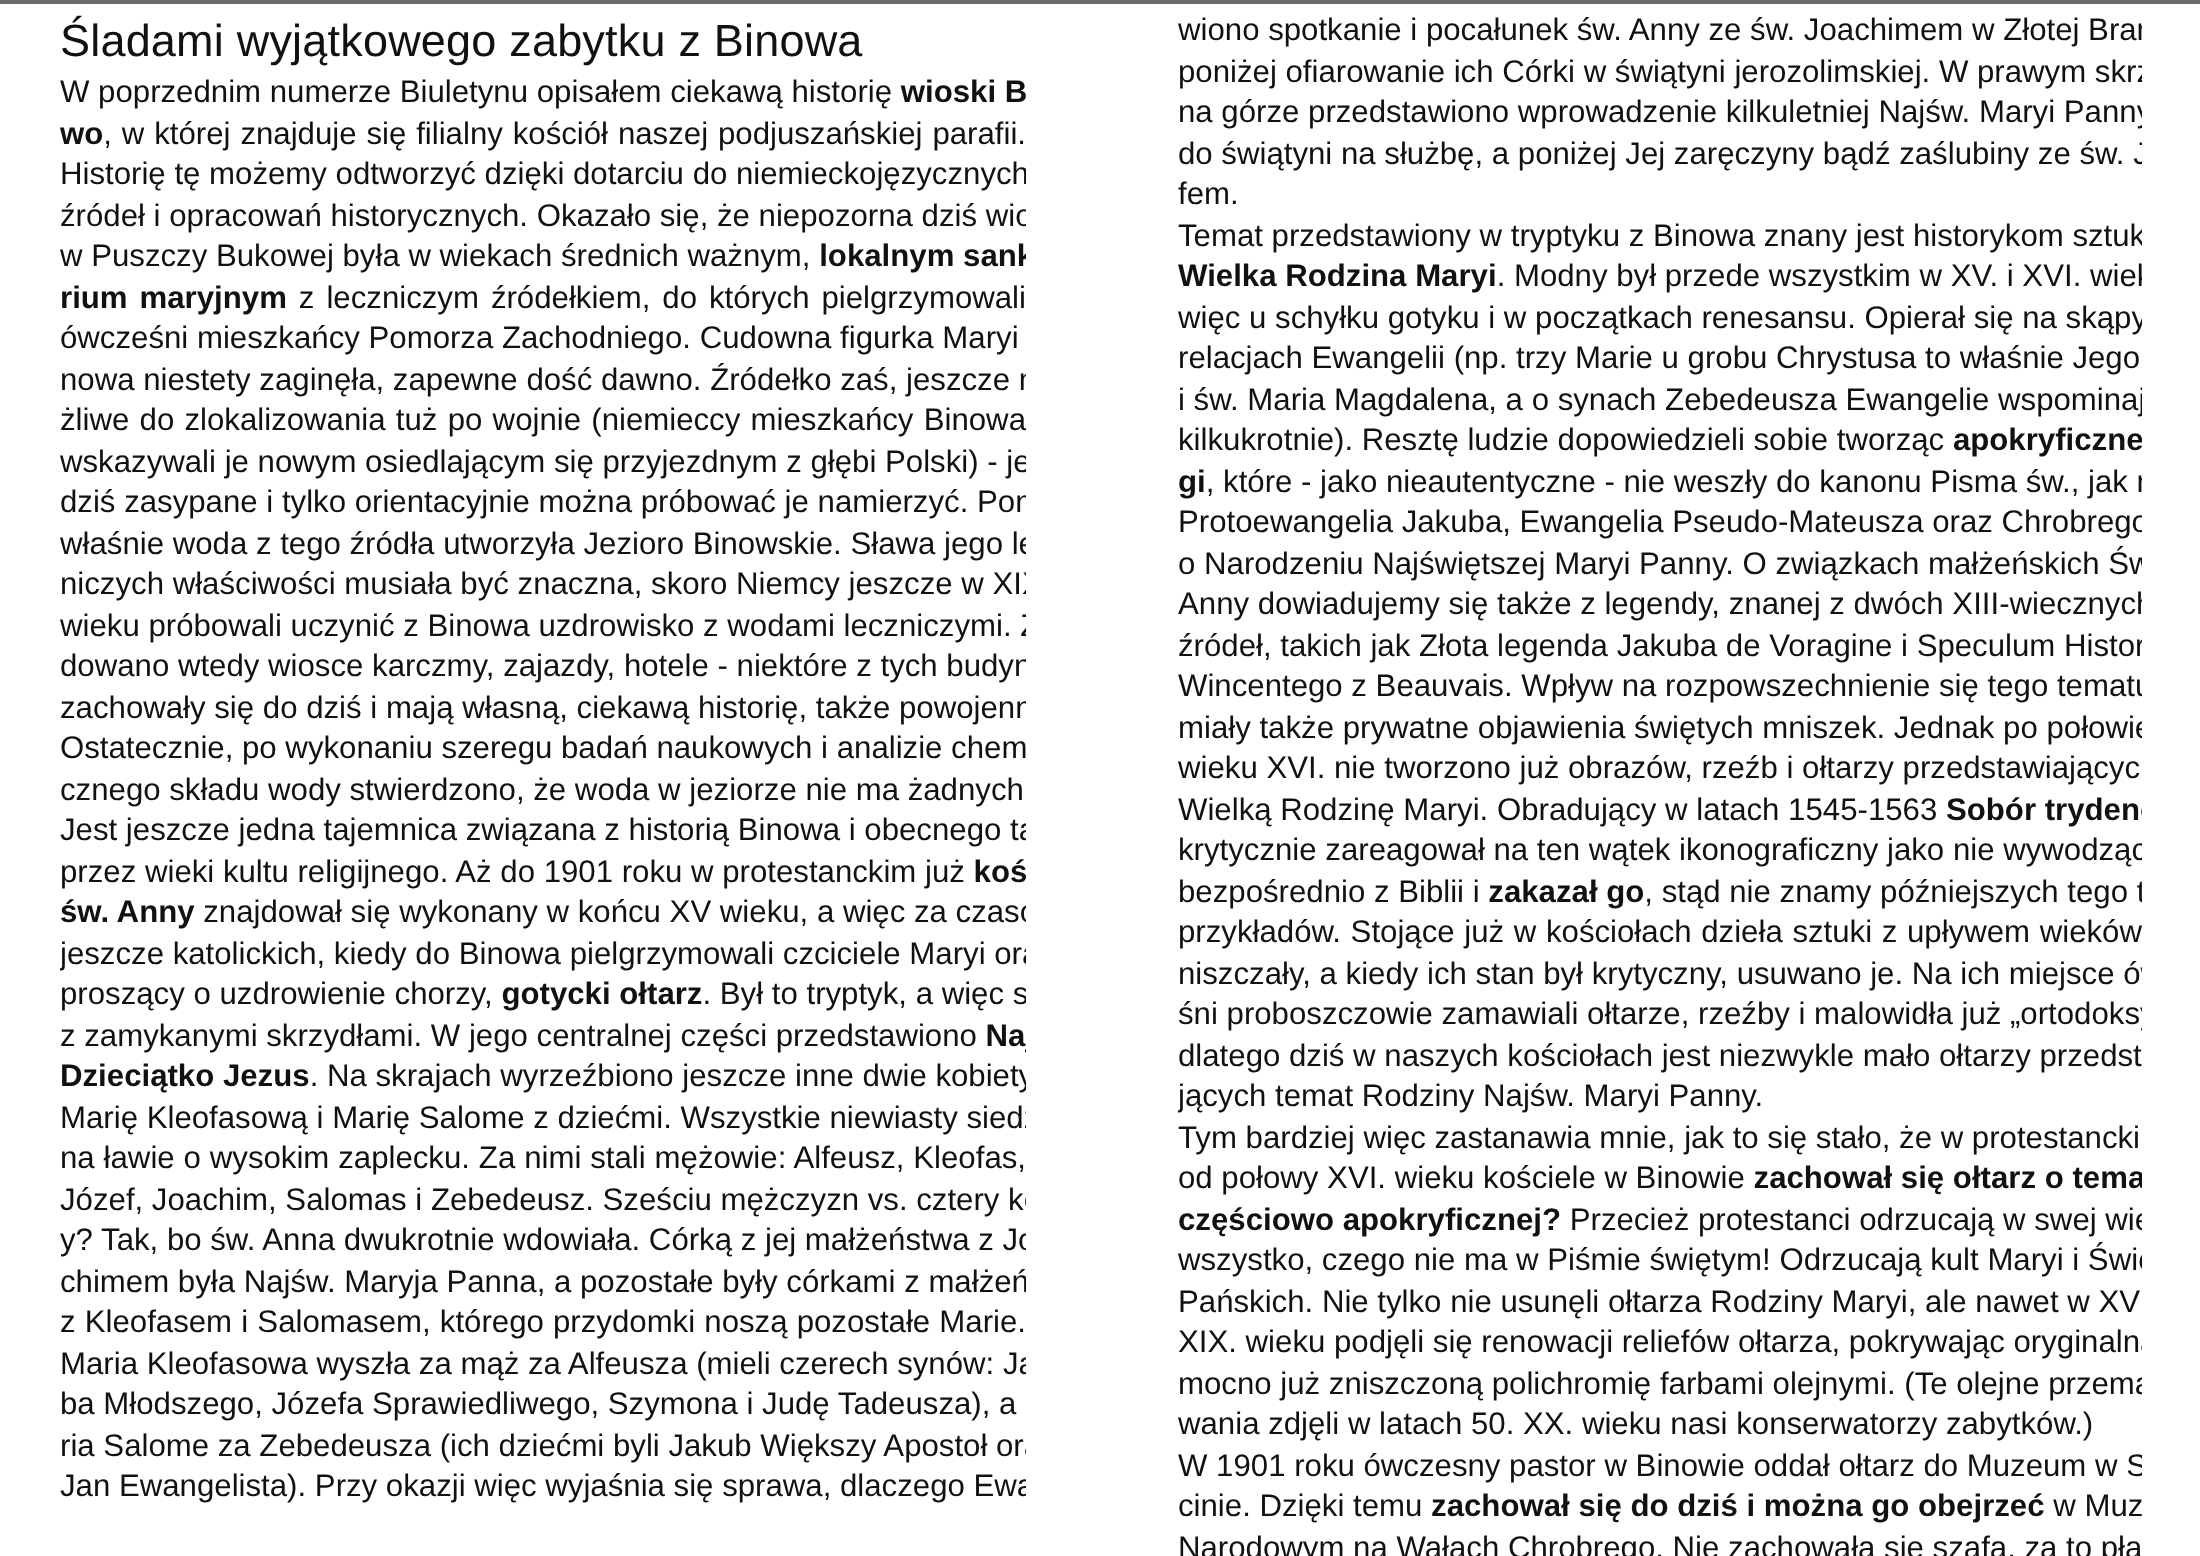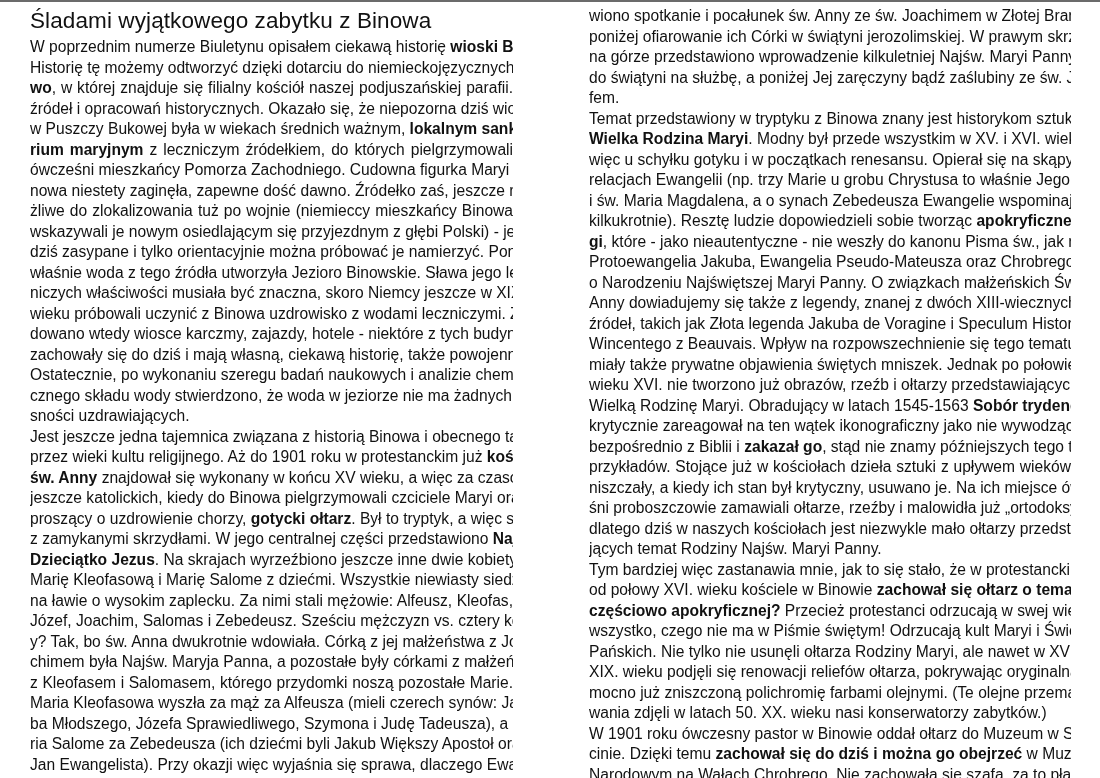--- a/index.html
+++ b/index.html
@@ -41,38 +41,37 @@
 </style>
 </head>
 <body>
 
 <div class="top-border"></div>
 
 <div class="column col-left">
   <h1 class="title" style="margin:0;">Śladami wyjątkowego zabytku z Binowa</h1>
   <div class="lines-left">
       <div class="line"><span>W poprzednim numerze Biuletynu opisałem ciekawą historię </span><span class="b">wioski Bino-</span></div>
+      <div class="line"><span class="b">wo</span><span>, w której znajduje się filialny kościół naszej podjuszańskiej parafii.</span></div>
       <div class="line"><span>Historię tę możemy odtworzyć dzięki dotarciu do niemieckojęzycznych</span></div>
-      <div class="line"><span class="b">wo</span><span>, w której znajduje się filialny kościół naszej podjuszańskiej parafii.</span></div>
       <div class="line"><span>źródeł i opracowań historycznych. Okazało się, że niepozorna dziś wioska</span></div>
       <div class="line"><span>w Puszczy Bukowej była w wiekach średnich ważnym, </span><span class="b">lokalnym sanktua-</span></div>
       <div class="line"><span class="b">rium maryjnym</span><span> z leczniczym źródełkiem, do których pielgrzymowali</span></div>
       <div class="line"><span>ówcześni mieszkańcy Pomorza Zachodniego. Cudowna figurka Maryi z Bi-</span></div>
       <div class="line"><span>nowa niestety zaginęła, zapewne dość dawno. Źródełko zaś, jeszcze mo-</span></div>
       <div class="line"><span>żliwe do zlokalizowania tuż po wojnie (niemieccy mieszkańcy Binowa</span></div>
       <div class="line"><span>wskazywali je nowym osiedlającym się przyjezdnym z głębi Polski) - jest</span></div>
       <div class="line"><span>dziś zasypane i tylko orientacyjnie można próbować je namierzyć. Ponoć</span></div>
       <div class="line"><span>właśnie woda z tego źródła utworzyła Jezioro Binowskie. Sława jego lecz-</span></div>
       <div class="line"><span>niczych właściwości musiała być znaczna, skoro Niemcy jeszcze w XIX.</span></div>
       <div class="line"><span>wieku próbowali uczynić z Binowa uzdrowisko z wodami leczniczymi. Zbu-</span></div>
       <div class="line"><span>dowano wtedy wiosce karczmy, zajazdy, hotele - niektóre z tych budynków</span></div>
       <div class="line"><span>zachowały się do dziś i mają własną, ciekawą historię, także powojenną.</span></div>
       <div class="line"><span>Ostatecznie, po wykonaniu szeregu badań naukowych i analizie chemi-</span></div>
       <div class="line"><span>cznego składu wody stwierdzono, że woda w jeziorze nie ma żadnych wła-</span></div>
-      <div class="line last"><span>sności uzdrawiających.</span></div>
       <div class="line"><span>Jest jeszcze jedna tajemnica związana z historią Binowa i obecnego tam</span></div>
       <div class="line"><span>przez wieki kultu religijnego. Aż do 1901 roku w protestanckim już </span><span class="b">kościele</span></div>
       <div class="line"><span class="b">św. Anny</span><span> znajdował się wykonany w końcu XV wieku, a więc za czasów</span></div>
       <div class="line"><span>jeszcze katolickich, kiedy do Binowa pielgrzymowali czciciele Maryi oraz</span></div>
       <div class="line"><span>proszący o uzdrowienie chorzy, </span><span class="b">gotycki ołtarz</span><span>. Był to tryptyk, a więc szafa</span></div>
       <div class="line"><span>z zamykanymi skrzydłami. W jego centralnej części przedstawiono </span><span class="b">Najśw.</span></div>
       <div class="line"><span class="b">Dzieciątko Jezus</span><span>. Na skrajach wyrzeźbiono jeszcze inne dwie kobiety:</span></div>
       <div class="line"><span>Marię Kleofasową i Marię Salome z dziećmi. Wszystkie niewiasty siedziały</span></div>
       <div class="line"><span>na ławie o wysokim zaplecku. Za nimi stali mężowie: Alfeusz, Kleofas,</span></div>
       <div class="line"><span>Józef, Joachim, Salomas i Zebedeusz. Sześciu mężczyzn </span><span class="i">vs</span><span>. cztery kobie-</span></div>

